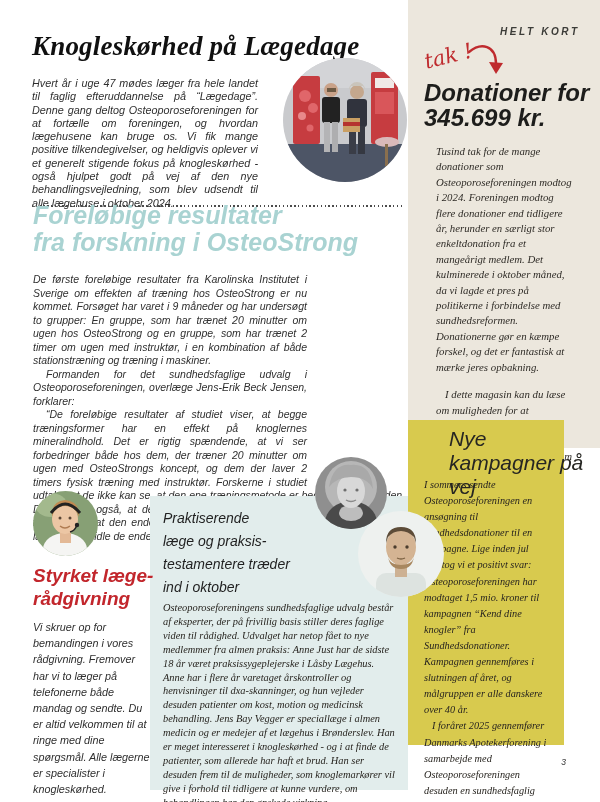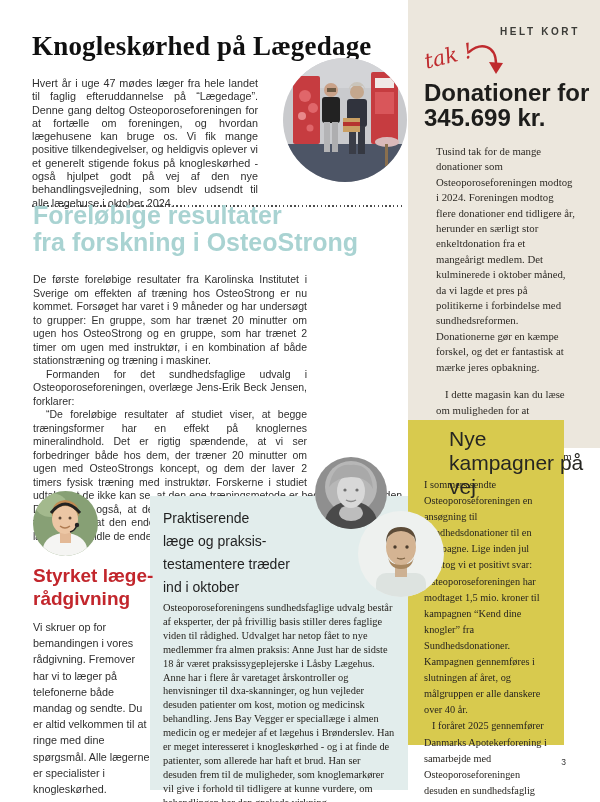--- a/index.html
+++ b/index.html
@@ -1,18 +1,18 @@
 <!DOCTYPE html>
 <html><head>
 <meta charset="utf-8">
 <style>
   html,body{margin:0;padding:0;}
   .page{position:relative;width:600px;height:802px;background:#ffffff;overflow:hidden;
         font-family:"Liberation Sans",sans-serif;color:#2f2f2f;}
-  .abs{position:absolute;}
+  .abs{position:absolute;font-style:italic;}
 
   
   .cream-panel{left:408px;top:0;width:192px;height:448px;background:#ece7dd;}
   .kicker{left:500px;top:26px;font-size:10px;font-weight:700;letter-spacing:2.6px;color:#3c3c38;}
   .tak{left:424px;top:44px;font-family:"DejaVu Serif",serif;font-style:italic;font-size:21px;
        color:#bf2b2e;transform:rotate(-14deg);}
   .tak-arrow{left:466px;top:42px;width:40px;height:40px;}
   .donation-heading{left:424px;top:80px;width:170px;font-size:24px;font-weight:700;
        line-height:25px;color:#1d1d1b;}
   .donation-heading span{display:block;}

